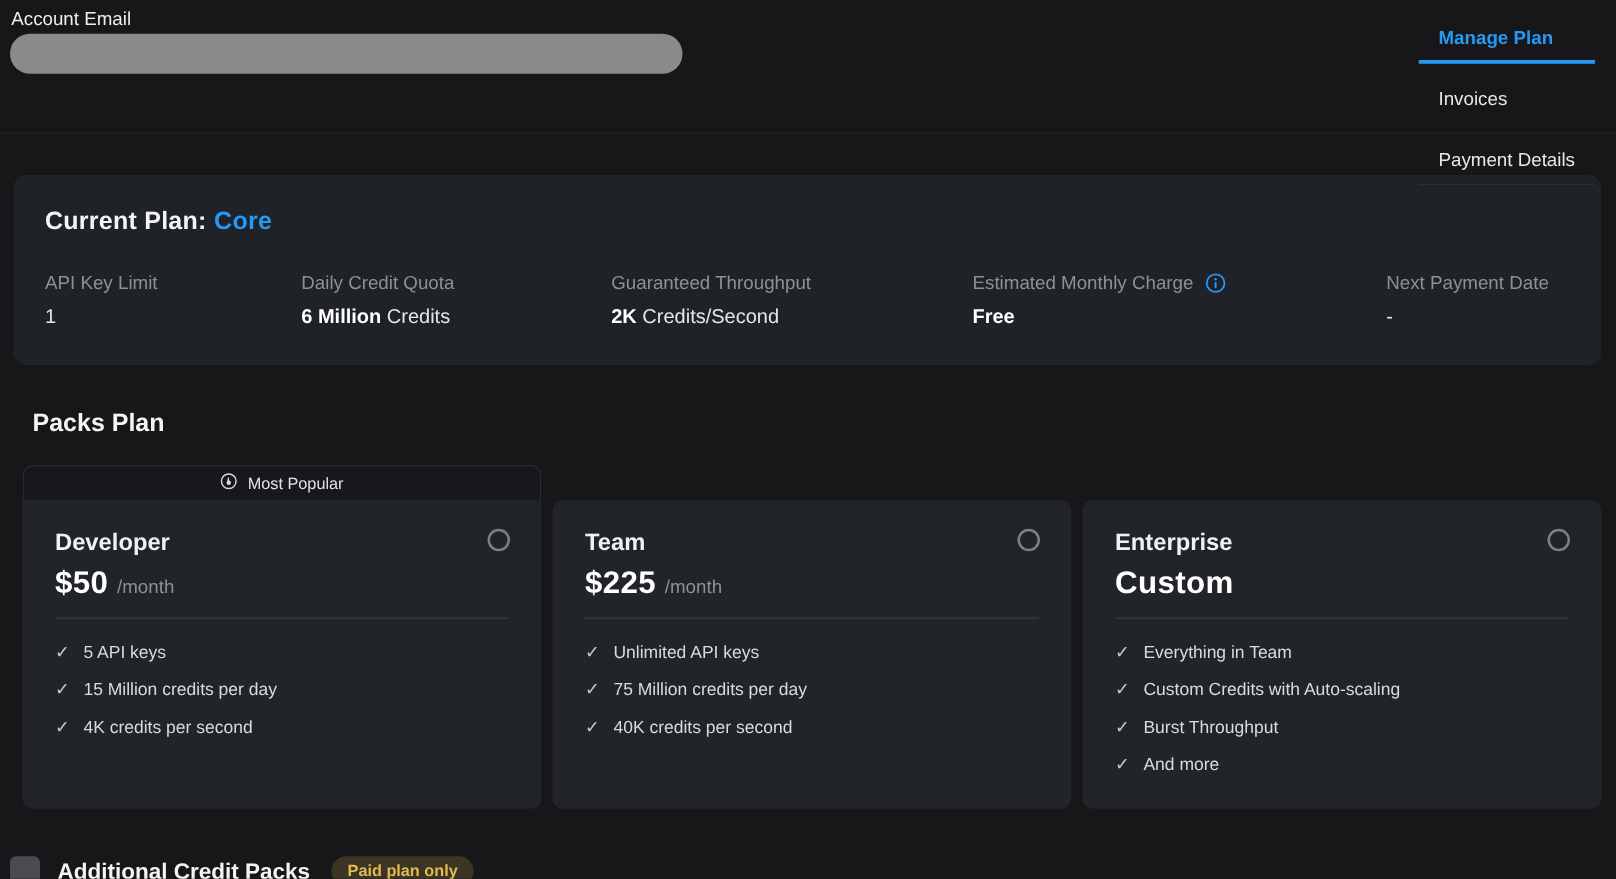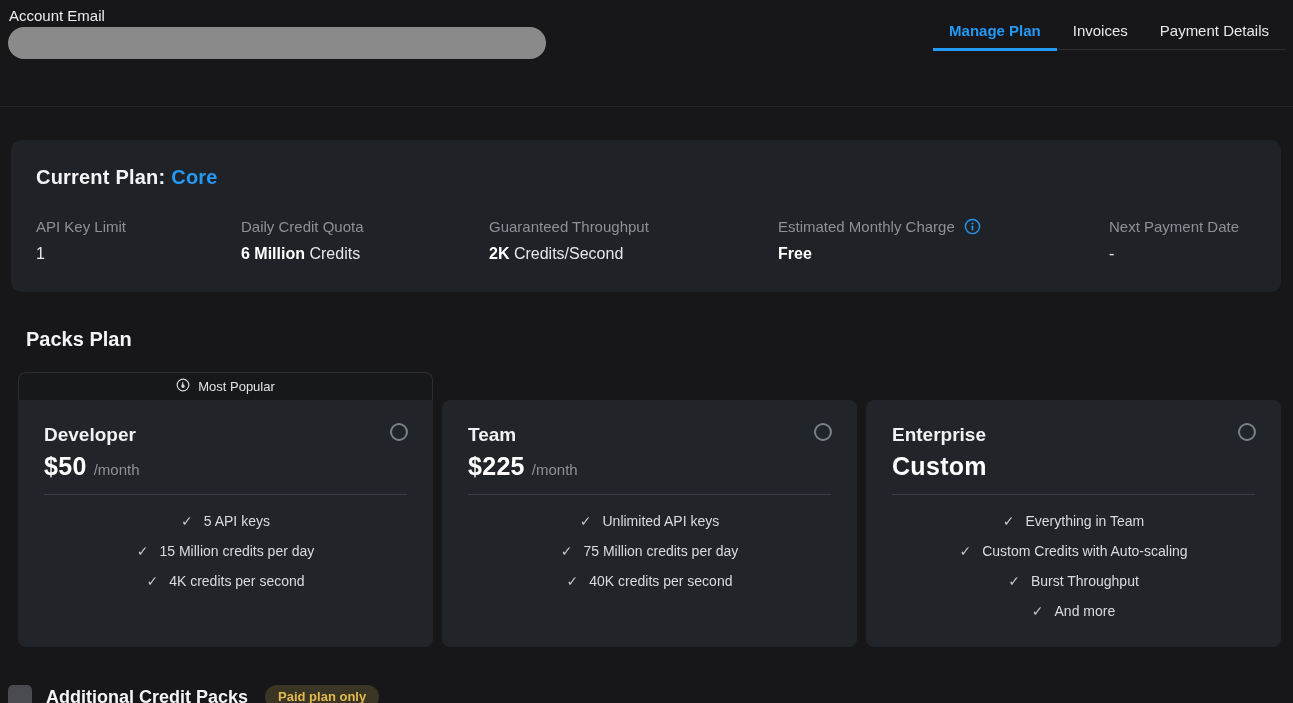--- a/index.html
+++ b/index.html
@@ -10,21 +10,21 @@
     color: #ececee;
   }
 
   
   .header { position: relative; height: 107px; border-bottom: 1px solid #242429; }
   .account-label { position: absolute; left: 9px; top: 7px; font-size: 15px; color: #ededef; }
   .email-redacted {
     position: absolute; left: 8px; top: 27px; width: 538px; height: 32px;
     background: #8a8a8a; border-radius: 16px; border: none;
   }
-  .tabs { position: absolute; right: 8px; top: 0; display: flex; border-bottom: 1px solid #2e2e33; }
+  .tabs { position: absolute; right: 17px; top: 0; display: flex; border-bottom: 1px solid #2e2e33; flex-direction: column; }
   .tab {
     padding: 22px 16px 9px; font-size: 15px; color: #e8e8ea; cursor: pointer;
     border-bottom: 3px solid transparent; margin-bottom: -2px; white-space: nowrap;
   }
   .tab.active { color: #2499f5; font-weight: 700; border-bottom-color: #2499f5; }
 
   
   .current-card {
     margin: 33px 12px 0 11px; height: 152px; background: #1f2227;
     border-radius: 10px; padding: 26px 25px;
@@ -55,21 +55,21 @@
   .plan-title { font-size: 19px; font-weight: 600; color: #f1f1f3; }
   .price-row { margin-top: 6px; display: flex; align-items: baseline; gap: 7px; }
   .price { font-size: 25px; font-weight: 700; color: #ffffff; letter-spacing: .3px; }
   .period { font-size: 15px; color: #8f9096; }
   .radio {
     position: absolute; top: 23px; right: 25px; width: 18px; height: 18px;
     border: 2px solid #788089; border-radius: 50%; background: transparent; cursor: pointer;
   }
   .plan-divider { margin-top: 13px; border: none; border-top: 1px solid #3a3d43; }
   .features { list-style: none; margin-top: 11px; }
-  .feature { display: flex; align-items: center; gap: 11px; padding: 7px 0; font-size: 14px; color: #dadbde; justify-content: center; }
+  .feature { display: flex; align-items: center; gap: 11px; padding: 7px 0; font-size: 14px; color: #dadbde; }
   .check-icon { color: #c3c6ca; font-size: 14px; line-height: 1; }
   .check-icon::before { content: "✓"; }
 
   
   .packs-row { display: flex; align-items: center; margin: 38px 0 0 8px; gap: 9px; }
   .packs-checkbox { width: 24px; height: 24px; background: #4a4b50; border-radius: 5px; cursor: pointer; }
   .packs-label { font-size: 18px; font-weight: 700; color: #f4f4f6; margin-left: 5px; }
   .packs-badge {
     margin-left: 8px; background: #3a3524; color: #e2ba4e; font-size: 13px; font-weight: 600;
     padding: 4px 13px 5px; border-radius: 13px; white-space: nowrap;

